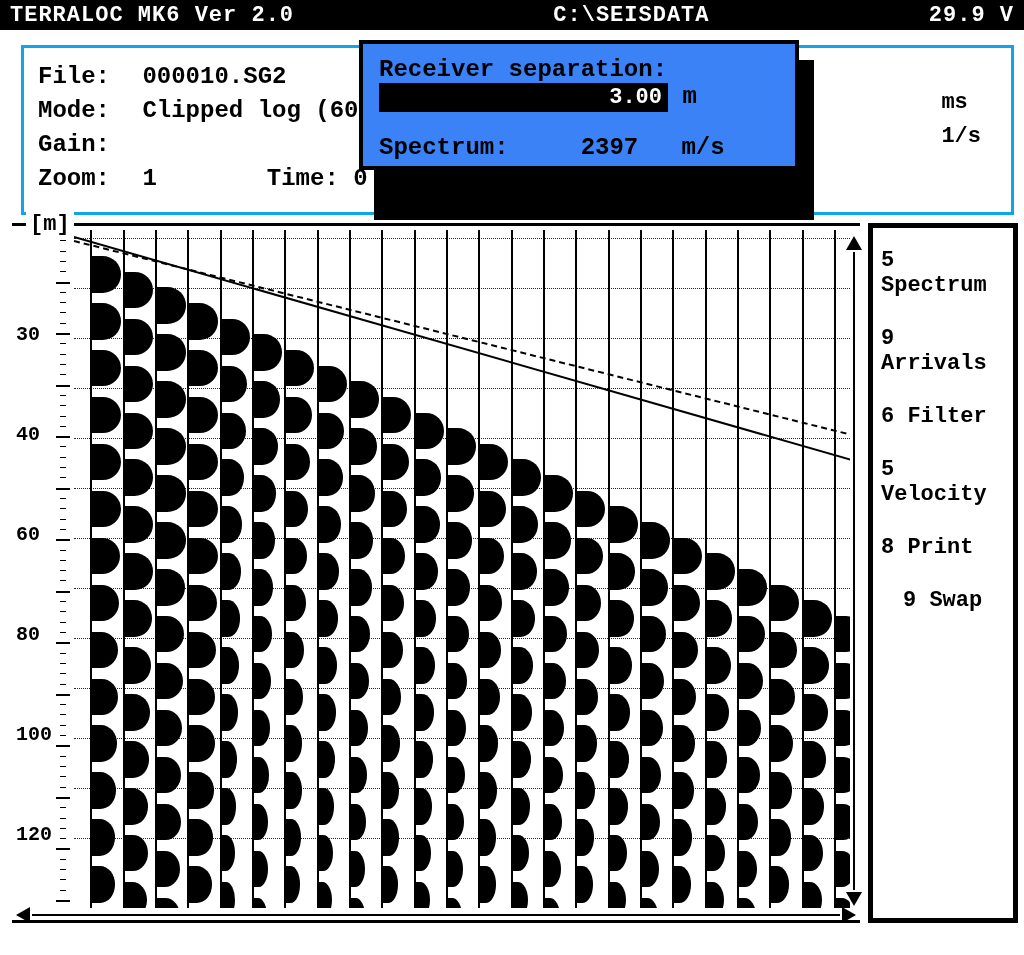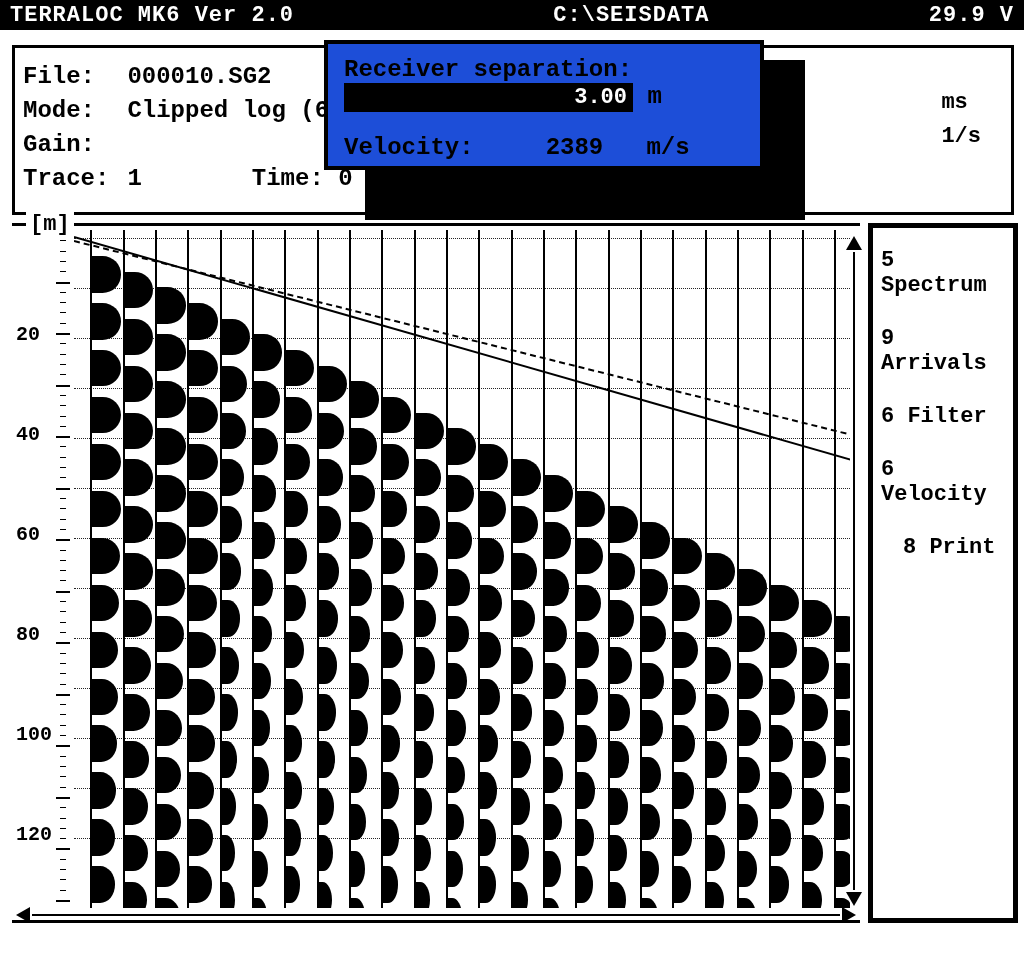--- a/index.html
+++ b/index.html
@@ -21,36 +21,36 @@
     display: flex;
     align-items: center;
     padding: 0 10px;
     font-size: 22px;
     letter-spacing: 1px;
   }
   .title-left { flex: 0 0 auto; }
   .title-mid { flex: 1 1 auto; text-align: center; padding-left:40px;}
   .title-right { flex: 0 0 auto; }
   .info-panel {
-    border: 3px solid #000000;
-    margin: 15px 10px 8px 12px;
+    border: 3px solid #0ea5e9;
+    margin: 15px 10px 8px 21px;
     height: 170px;
     position: relative;
-    padding: 12px 8px;
+    padding: 12px 14px;
     font-size: 24px;
   }
   .info-row { line-height: 34px; }
   .info-lbl { display: inline-block; width: 90px; }
   .dialog {
     position: absolute;
-    left: 309px;
+    left: 335px;
     top: -8px;
     width: 440px;
     height: 130px;
-    background: #1d4ed8;
+    background: #3b82f6;
     border: 4px solid #000;
     z-index: 5;
     padding: 12px 16px;
     font-size: 24px;
   }
   .dialog-shadow {
     position: absolute;
     left: 350px;
     top: 12px;
     width: 440px;
@@ -222,54 +222,54 @@
     <span>000010.SG2</span>
   </div>
   <div class="info-row">
     <span class="info-lbl">Mode:</span>
     <span>Clipped log (60 dB)</span>
   </div>
   <div class="info-row">
     <span class="info-lbl">Gain:</span>
   </div>
   <div class="info-row">
-    <span class="info-lbl">Trace:</span>
+    <span class="info-lbl">Zoom:</span>
     <span style="display:inline-block;width:110px">1</span>
     <span>Time:</span>
     <span>0</span>
   </div>
 
   <div class="unit-col">
     <div>ms</div>
     <div>1/s</div>
   </div>
 
   <div class="dialog-shadow"></div>
   <div class="dialog">
     <div class="dlg-row">
       <span>Receiver separation:</span>
       <input class="recv-input" value="3.00" style="">
       <span>m</span>
     </div>
     <div class="dlg-row">
-      <span>Velocity:</span>
+      <span>Spectrum:</span>
       &nbsp;&nbsp;&nbsp;
-      <span>2389</span>
+      <span>2397</span>
       &nbsp;
       <span>m/s</span>
     </div>
   </div>
 </div>
 
 <div class="main-area">
   <div class="seis-frame">
     <span class="axis-lbl">[m]</span>
 
     <div class="y-axis">
-      <div class="tick" style="top:97px">20</div>
+      <div class="tick" style="top:97px">30</div>
       <div class="tick" style="top:197px">40</div>
       <div class="tick" style="top:297px">60</div>
       <div class="tick" style="top:397px">80</div>
       <div class="tick" style="top:497px">100</div>
       <div class="tick" style="top:597px">120</div>
     </div>
 
     <div class="y-ruler" id="y-ruler">
         <div class="major" style="top: 0px;"></div>
         <div class="minor" style="top: 10.3077px;"></div>
@@ -644,16 +644,17 @@
       <div class="tri-up"></div>
       <div class="vbar"></div>
       <div class="tri-down"></div>
     </div>
   </div>
 
   <div class="menu">
     <div class="menu-item">5 Spectrum</div>
     <div class="menu-item">9 Arrivals</div>
     <div class="menu-item">6 Filter</div>
-    <div class="menu-item">6 Velocity</div>
+    <div class="menu-item">5 Velocity</div>
     <div class="menu-item">8 Print</div>
+    <div class="menu-item">9 Swap</div>
   </div>
 </div>
 
 </body></html>

